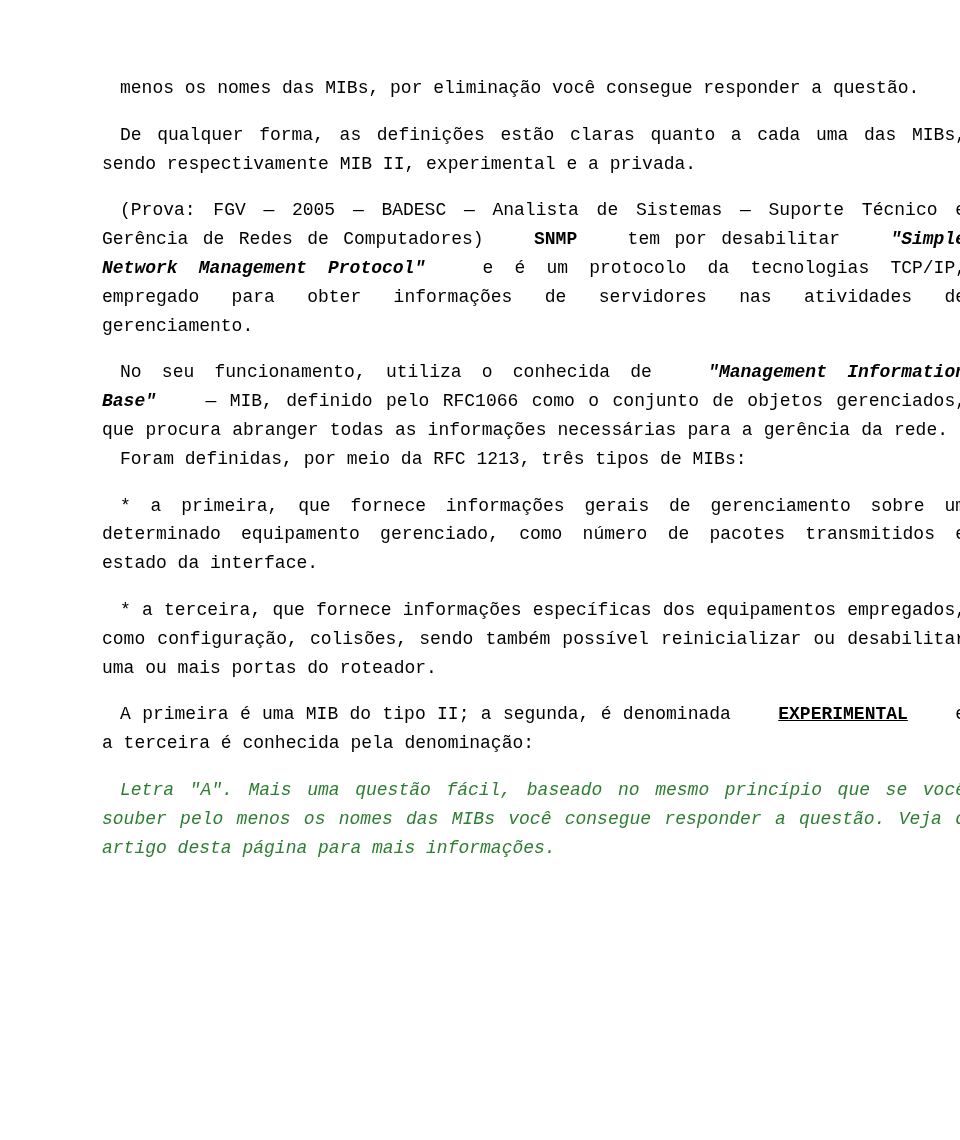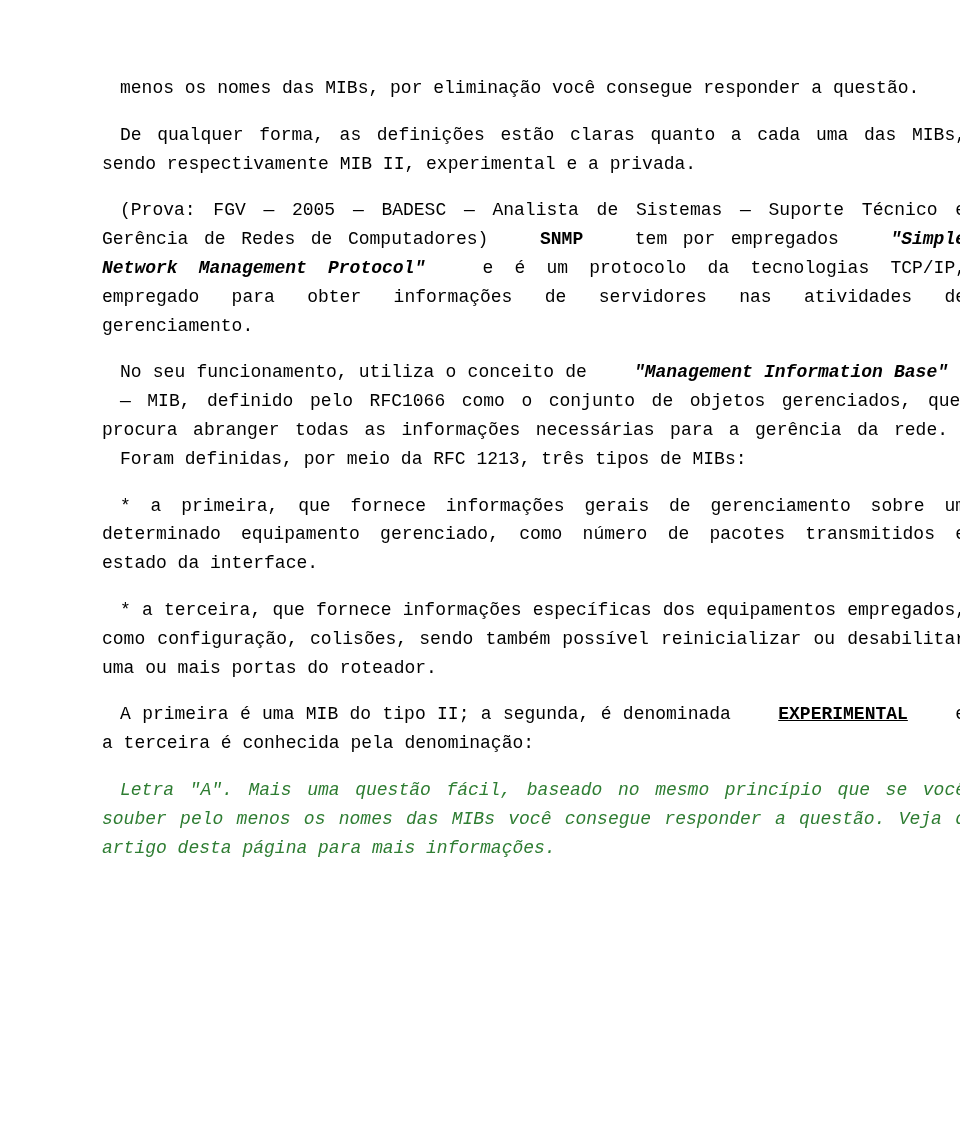--- a/index.html
+++ b/index.html
@@ -54,25 +54,25 @@
 
   <p>
     <span>menos os nomes das MIBs, por eliminação você consegue responder a questão.</span>
   </p>
 
   <p>
     <span>De qualquer forma, as definições estão claras quanto a cada uma das MIBs, sendo respectivamente MIB II, experimental e a privada.</span>
   </p>
 
   <p>
-    <span>(Prova: FGV — 2005 — BADESC — Analista de Sistemas — Suporte Técnico e Gerência de Redes de Computadores) </span><span class="bold">SNMP</span><span> tem por empregados </span><span class="bold-italic">"Simple Network Management Protocol"</span><span> e é um protocolo da tecnologias TCP/IP, empregado para obter informações de servidores nas atividades de gerenciamento.</span>
+    <span>(Prova: FGV — 2005 — BADESC — Analista de Sistemas — Suporte Técnico e Gerência de Redes de Computadores) </span><span class="bold">SNMP</span><span> tem por desabilitar </span><span class="bold-italic">"Simple Network Management Protocol"</span><span> e é um protocolo da tecnologias TCP/IP, empregado para obter informações de servidores nas atividades de gerenciamento.</span>
   </p>
 
   <p>
-    <span>No seu funcionamento, utiliza o conceito de </span><span class="bold-italic">"Management Information Base"</span><span> — MIB, definido pelo RFC1066 como o conjunto de objetos gerenciados, que procura abranger todas as informações necessárias para a gerência da rede.</span> <span>Foram definidas, por meio da RFC 1213, três tipos de MIBs:</span>
+    <span>No seu funcionamento, utiliza o conhecida de </span><span class="bold-italic">"Management Information Base"</span><span> — MIB, definido pelo RFC1066 como o conjunto de objetos gerenciados, que procura abranger todas as informações necessárias para a gerência da rede.</span> <span>Foram definidas, por meio da RFC 1213, três tipos de MIBs:</span>
   </p>
 
   <p>
     <span>* a primeira, que fornece informações gerais de gerenciamento sobre um determinado equipamento gerenciado, como número de pacotes transmitidos e estado da interface.</span>
   </p>
 
 
   <p>
     <span>* a terceira, que fornece informações específicas dos equipamentos empregados, como configuração, colisões, sendo também possível reinicializar ou desabilitar uma ou mais portas do roteador.</span>
   </p>

